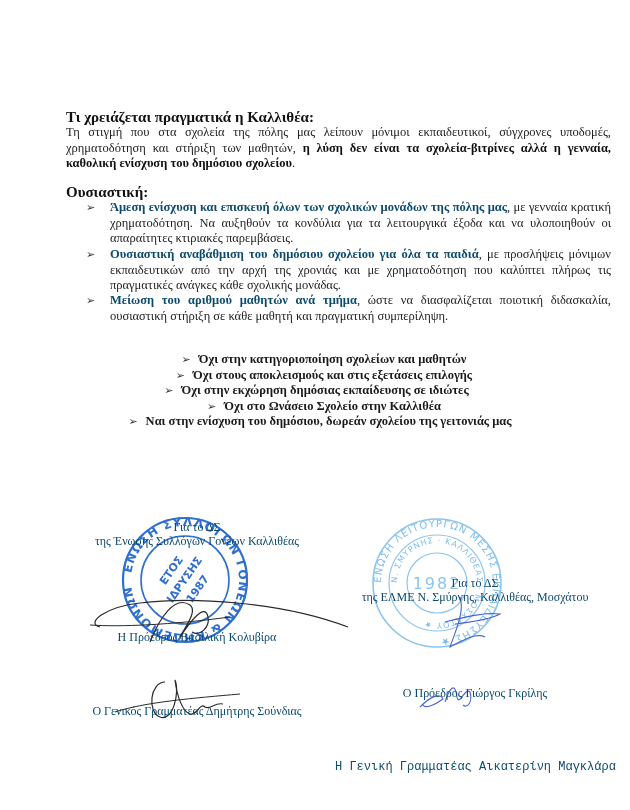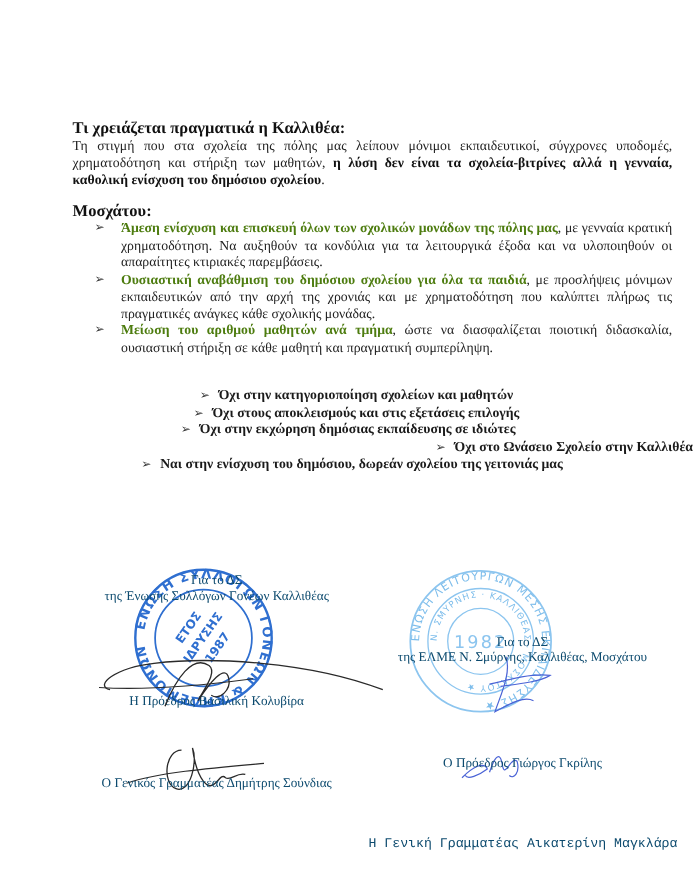--- a/index.html
+++ b/index.html
@@ -48,21 +48,21 @@
       position: absolute;
       left: 0;
       top: 0;
       font-size: 11px;
       color: #333;
     }
     .bullet-block .text {
       margin-left: 24px;
       display: block;
     }
-    .bullet-block .text b { color: #4d7c0f; }
+    .bullet-block .text b { color: #0c4a6e; }
     .center-list {
       position: absolute;
       left: 0;
       width: 630px;
       font-size: 12.5px;
       font-weight: bold;
       line-height: 15px;
       color: #1a1a1a;
     }
     .center-item {
@@ -104,21 +104,21 @@
 </head>
 <body>
 
 <div class="page">
 
   <div class="section-title" style="left:66px; top:97px;">Τι χρειάζεται πραγματικά η Καλλιθέα:</div>
   <div class="para" style="left:66px; top:113px; width:545px;">
     <span>Τη στιγμή που στα σχολεία της πόλης μας λείπουν μόνιμοι εκπαιδευτικοί, σύγχρονες υποδομές, χρηματοδότηση και στήριξη των μαθητών, </span><b>η λύση δεν είναι τα σχολεία-βιτρίνες αλλά η γενναία, καθολική ενίσχυση του δημόσιου σχολείου</b><span>.</span>
   </div>
 
-  <div class="section-title" style="left:66px; top:172px;">Μοσχάτου:</div>
+  <div class="section-title" style="left:66px; top:172px;">Ουσιαστική:</div>
 
   <div class="bullet-block" style="top:188px;">
     <span class="arrow">➢</span>
     <span class="text"><b>Άμεση ενίσχυση και επισκευή όλων των σχολικών μονάδων της πόλης μας</b><span>, με γενναία κρατική χρηματοδότηση. Να αυξηθούν τα κονδύλια για τα λειτουργικά έξοδα και να υλοποιηθούν οι απαραίτητες κτιριακές παρεμβάσεις.</span></span>
   </div>
 
   <div class="bullet-block" style="top:235px;">
     <span class="arrow">➢</span>
     <span class="text"><b>Ουσιαστική αναβάθμιση του δημόσιου σχολείου για όλα τα παιδιά</b><span>, με προσλήψεις μόνιμων εκπαιδευτικών από την αρχή της χρονιάς και με χρηματοδότηση που καλύπτει πλήρως τις πραγματικές ανάγκες κάθε σχολικής μονάδας.</span></span>
   </div>
@@ -132,21 +132,21 @@
   <div class="center-list" style="top:340px;">
     <div class="center-item" style="padding-left:18px;">
       <span class="arrow">➢</span><span>Όχι στην κατηγοριοποίηση σχολείων και μαθητών</span>
     </div>
     <div class="center-item" style="padding-left:18px;">
       <span class="arrow">➢</span><span>Όχι στους αποκλεισμούς και στις εξετάσεις επιλογής</span>
     </div>
     <div class="center-item" style="padding-left:3px;">
       <span class="arrow">➢</span><span>Όχι στην εκχώρηση δημόσιας εκπαίδευσης σε ιδιώτες</span>
     </div>
-    <div class="center-item" style="padding-left:18px;text-align:right;">
+    <div class="center-item" style="padding-left:18px;">
       <span class="arrow">➢</span><span>Όχι στο Ωνάσειο Σχολείο στην Καλλιθέα</span>
     </div>
     <div class="center-item" style="padding-left:10px;">
       <span class="arrow">➢</span><span>Ναι στην ενίσχυση του δημόσιου, δωρεάν σχολείου της γειτονιάς μας</span>
     </div>
   </div>
 
 
   <svg class="stamp" style="left:118px; top:503px;" width="134" height="130" viewBox="0 0 134 130">
     <defs>

